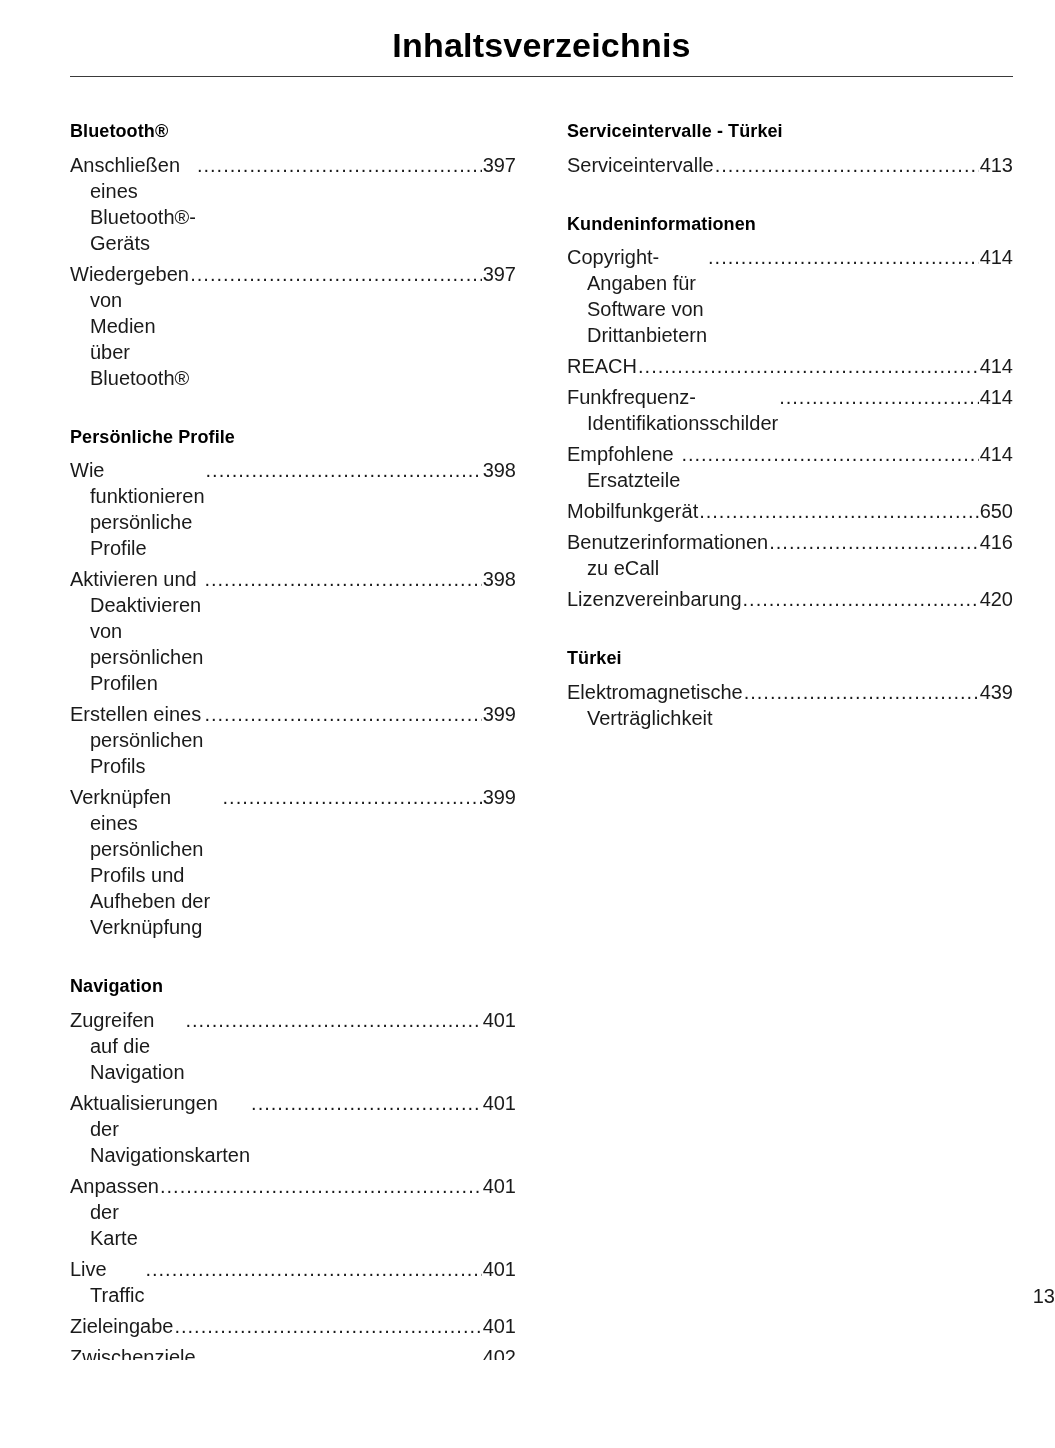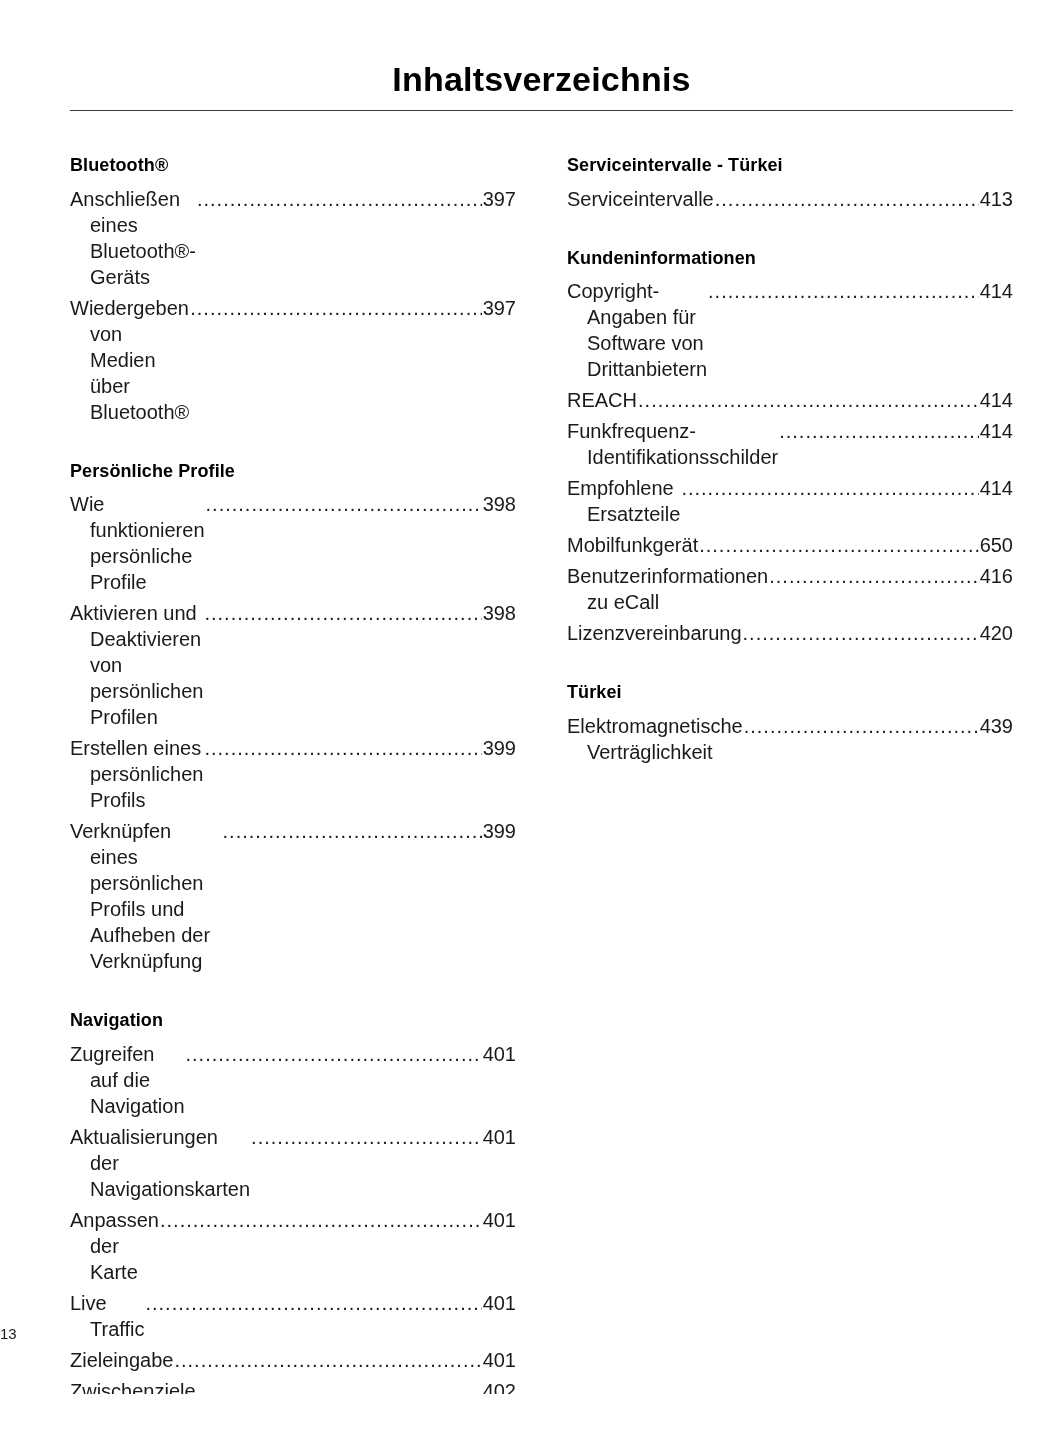--- a/index.html
+++ b/index.html
@@ -13,21 +13,20 @@
     color: #1a1a1a;
     -webkit-font-smoothing: antialiased;
   }
   .page {
     position: relative;
     width: 1055px;
     height: 1360px;
     background: #ffffff;
     padding: 28px 42px 0 70px;
     overflow: hidden;
-    margin-top: 34px;
   }
   .page-header { text-align: center; }
   .title {
     margin: 0;
     font-size: 34px;
     line-height: 1.0;
     font-weight: 700;
     color: #000;
     letter-spacing: 0.2px;
   }
@@ -82,22 +81,22 @@
   }
   .entry-page {
     flex: 0 0 auto;
     white-space: nowrap;
   }
   .page-footer {
     position: absolute;
     left: 0;
     right: 0;
     bottom: 52px;
-    text-align: left;
-    font-size: 15px;
+    text-align: right;
+    font-size: 20px;
     color: #1a1a1a;
   }
 </style>
 </head>
 <body>
 
 <div class="page">
 
   <header class="page-header">
     <h1 class="title">Inhaltsverzeichnis</h1>

